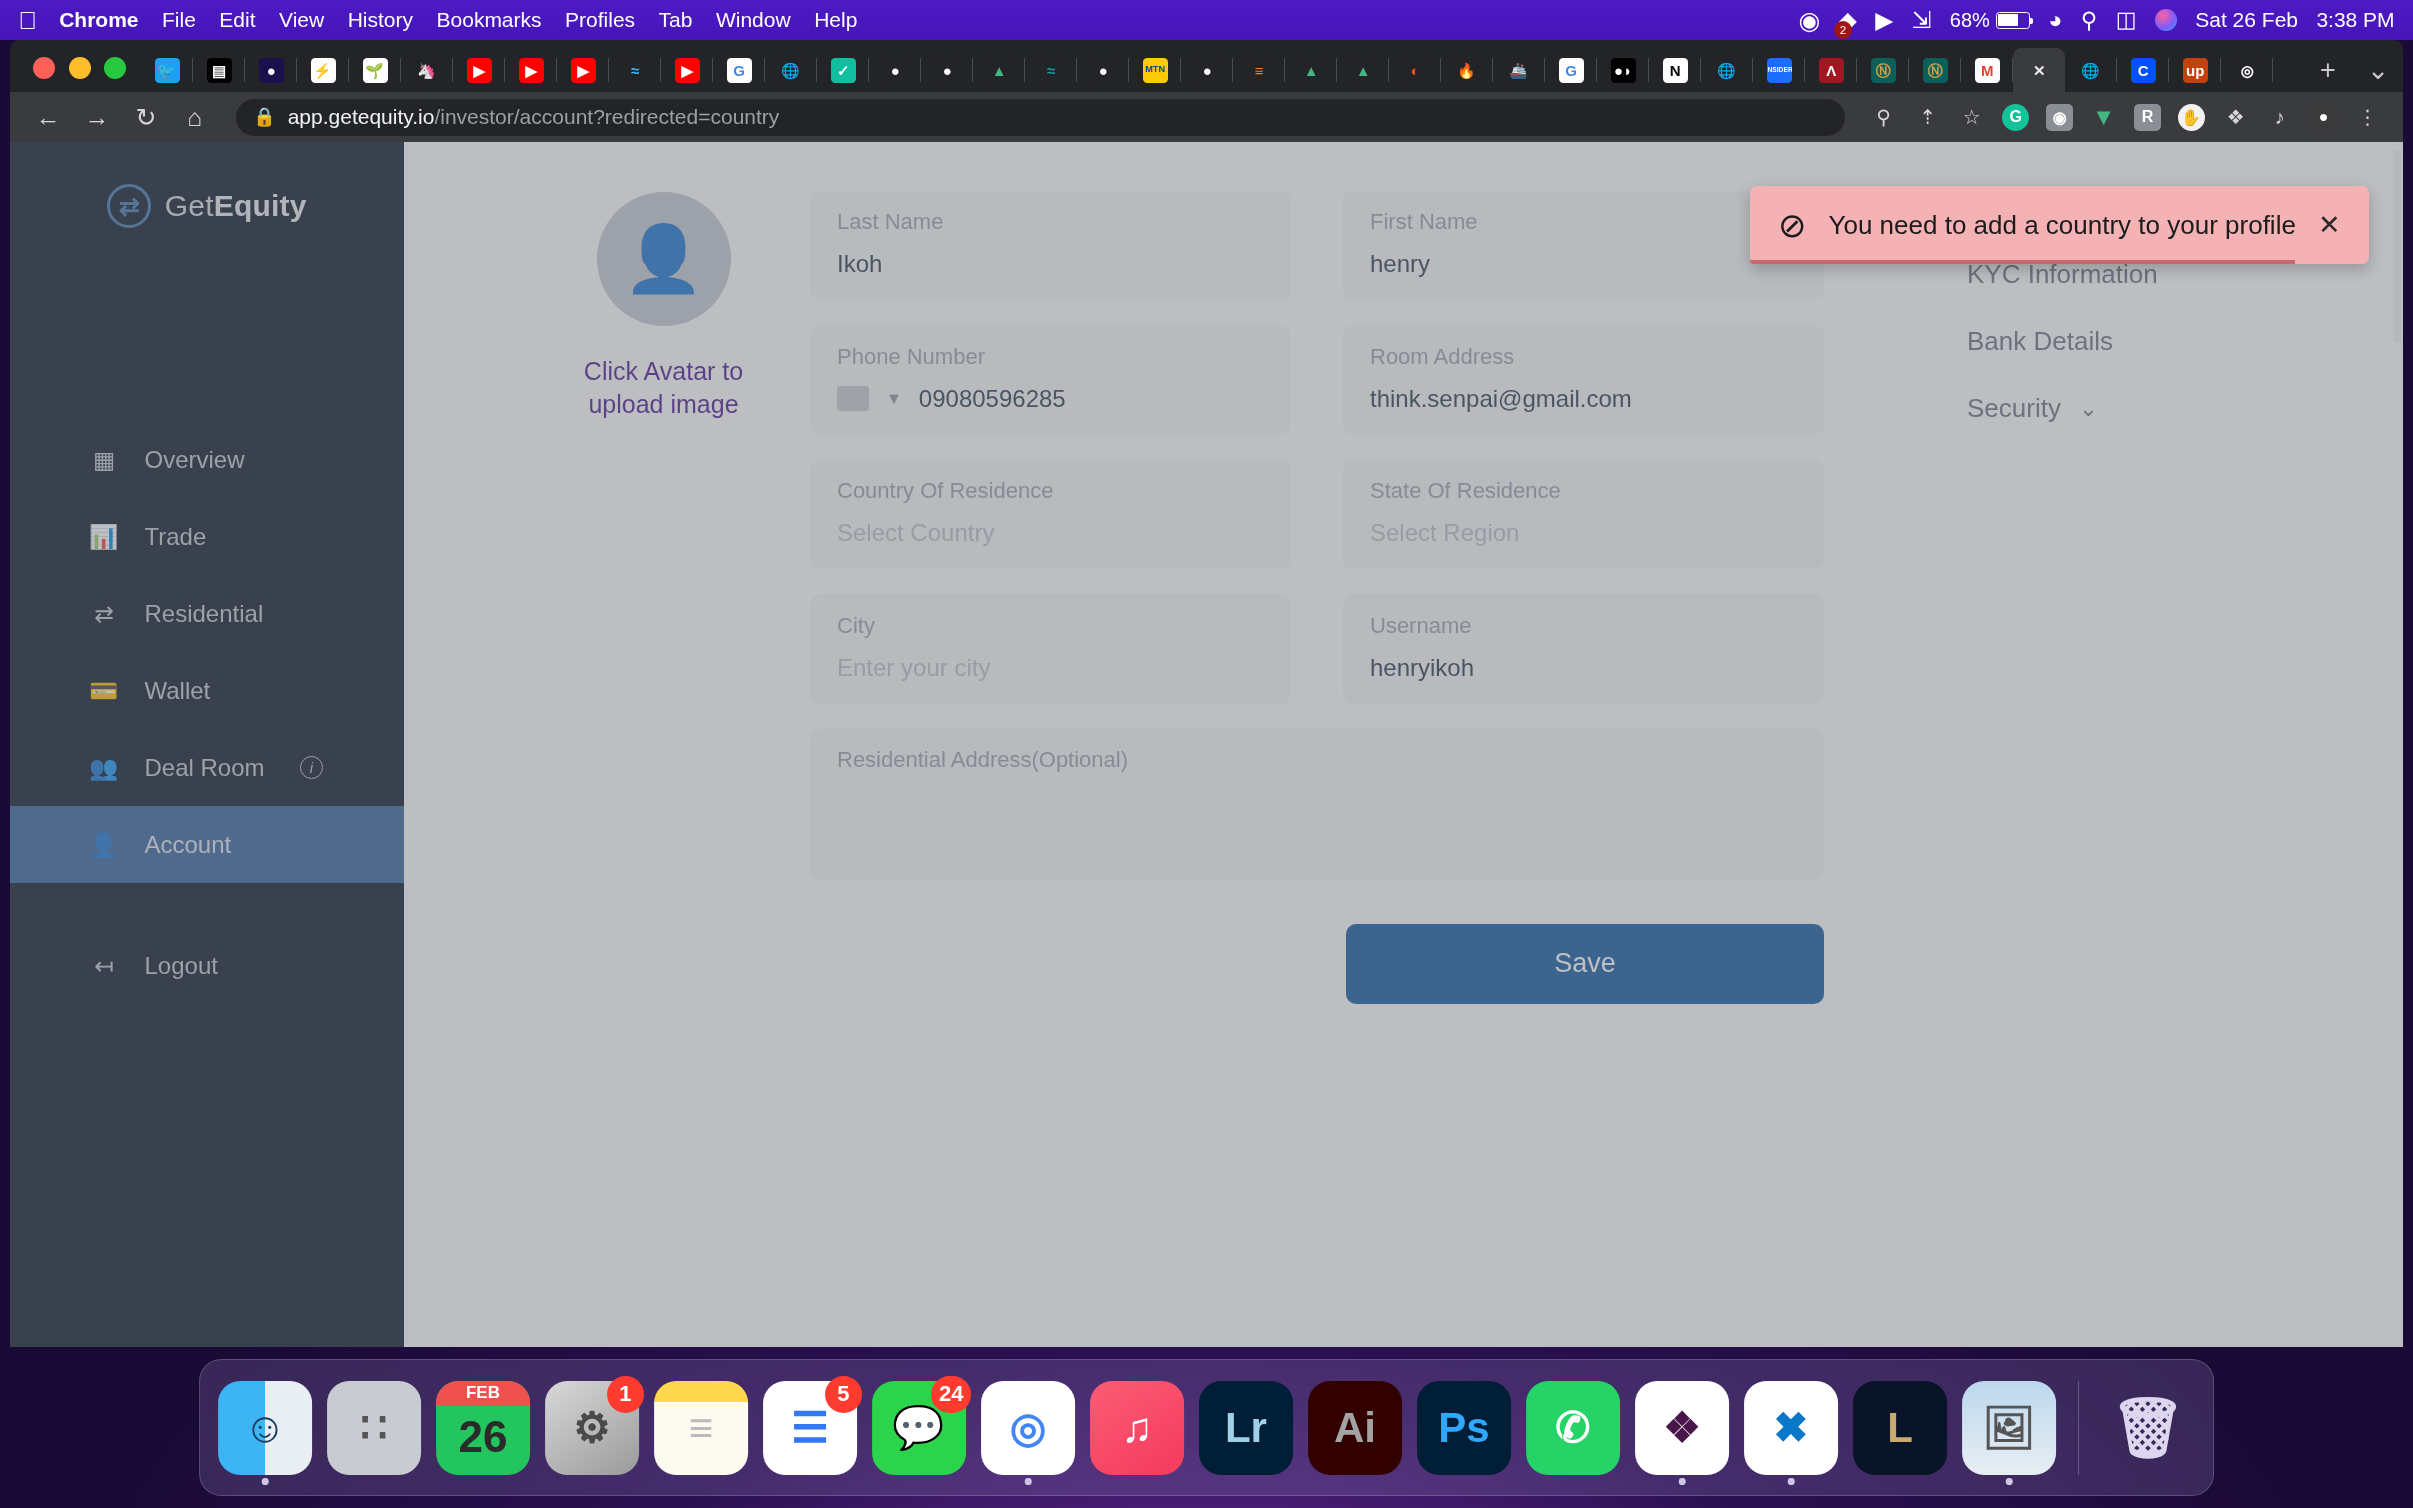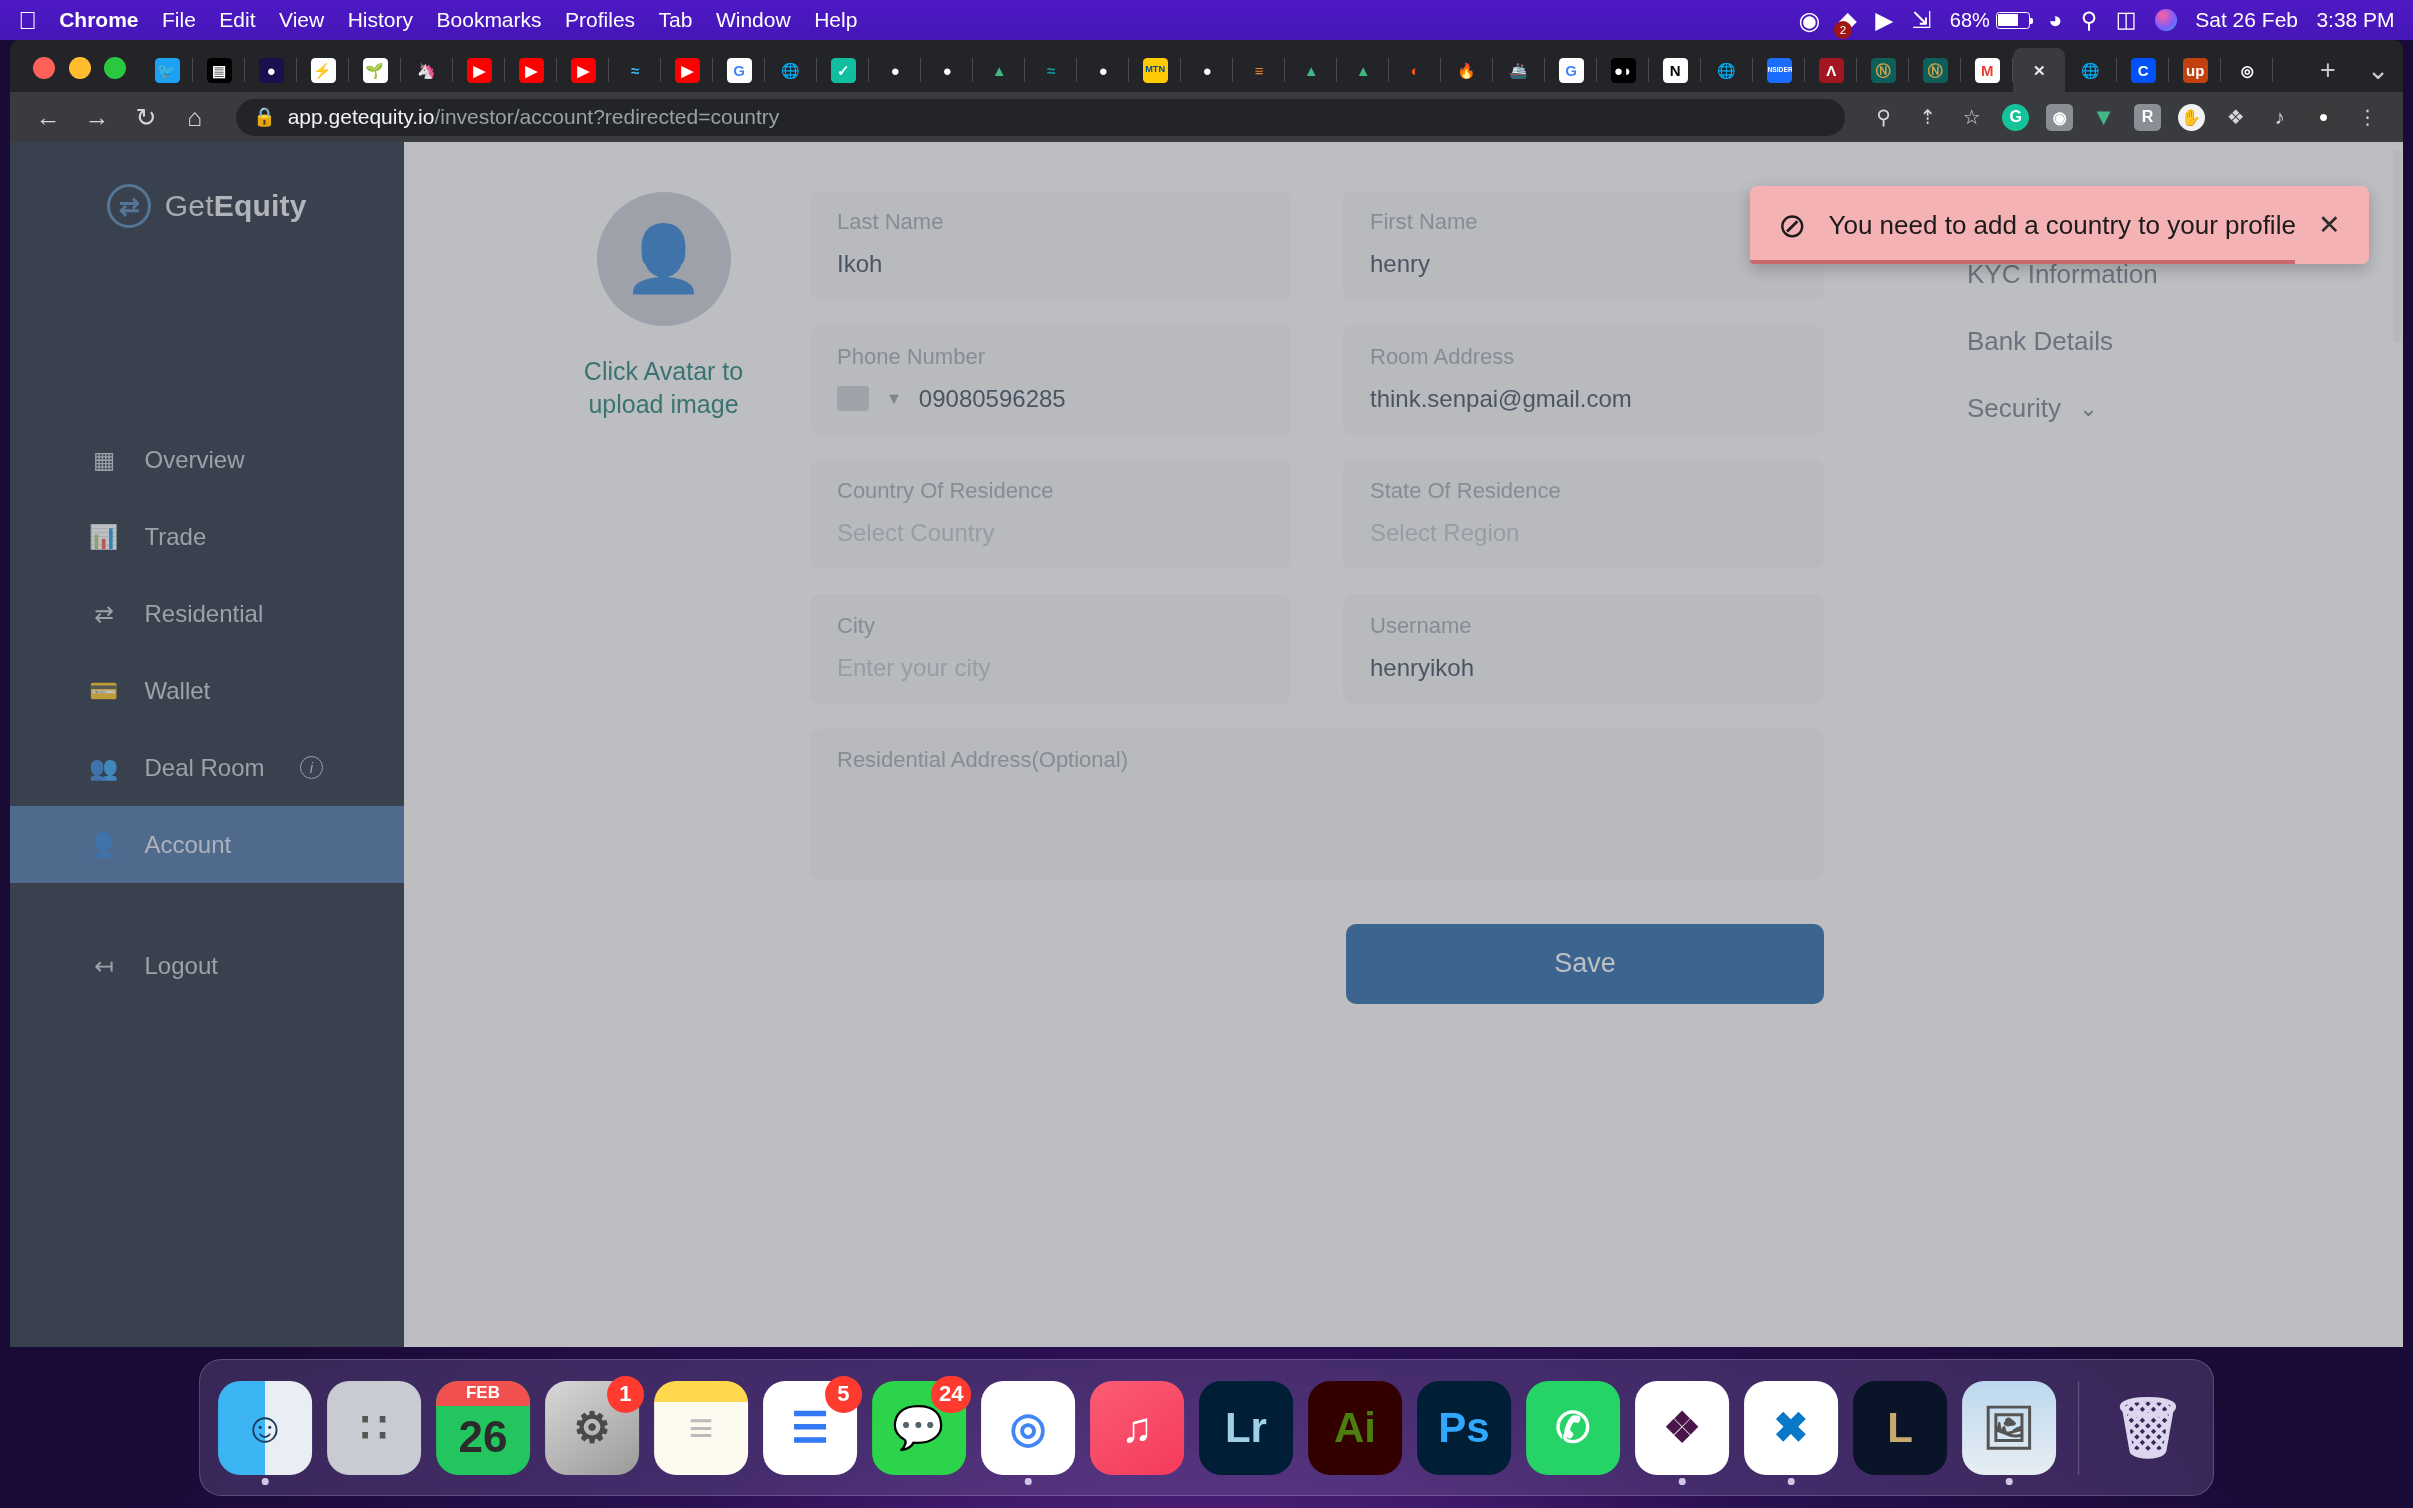--- a/index.html
+++ b/index.html
@@ -155,21 +155,21 @@
   
   #content { flex: 1; position: relative; background: #fdfdfd; }
   #avatar-col {
     position: absolute; left: 134px; top: 50px; width: 251px;
     display: flex; flex-direction: column; align-items: center;
   }
   #avatar {
     width: 134px; height: 134px; border-radius: 50%; background: #c3c9d1;
     display: flex; align-items: center; justify-content: center; color: #24415f; font-size: 65px;
   }
-  #avatar-label { margin-top: 28.5px; text-align: center; font-size: 25px; color: #0f766e; line-height: 1.35; }
+  #avatar-label { margin-top: 28.5px; text-align: center; font-size: 25px; color: #4c1d95; line-height: 1.35; }
 
   #form { position: absolute; left: 406px; top: 49px; width: 1014px; }
   .row { display: flex; gap: 52px; margin-bottom: 25px; }
   .field {
     flex: 1; background: #f4f6f8; border-radius: 10px; padding: 18.4px 27px 22px;
     min-height: 99px;
   }
   .field .flabel { font-size: 22px; color: #9aa3ae; margin-bottom: 15px; }
   .field .fvalue { font-size: 24px; color: #2c3e52; }
   .field .fvalue.ph { color: #b9c1ca; }
@@ -638,21 +638,21 @@
       <div class="dock-icon" style="background: rgb(255, 255, 255); color: rgb(66, 133, 244);">◎</div>
       <span class="dock-dot"></span>
     </div>
     <div class="dock-app">
       <div class="dock-icon" style="background: linear-gradient(145deg, rgb(251, 92, 116), rgb(245, 58, 92)); color: rgb(255, 255, 255);">♫</div>
     </div>
     <div class="dock-app">
       <div class="dock-icon" style="background: rgb(0, 30, 54); color: rgb(159, 208, 232);">Lr</div>
     </div>
     <div class="dock-app">
-      <div class="dock-icon" style="background: rgb(51, 0, 0); color: #4d7c0f;">Ai</div>
+      <div class="dock-icon" style="background: rgb(51, 0, 0); color: #a3a3a3;">Ai</div>
     </div>
     <div class="dock-app">
       <div class="dock-icon" style="background: rgb(0, 30, 54); color: rgb(49, 168, 255);">Ps</div>
     </div>
     <div class="dock-app">
       <div class="dock-icon" style="background: rgb(37, 211, 102); color: rgb(255, 255, 255);">✆</div>
     </div>
     <div class="dock-app">
       <div class="dock-icon" style="background: rgb(255, 255, 255); color: rgb(74, 21, 75);">❖</div>
       <span class="dock-dot"></span>

